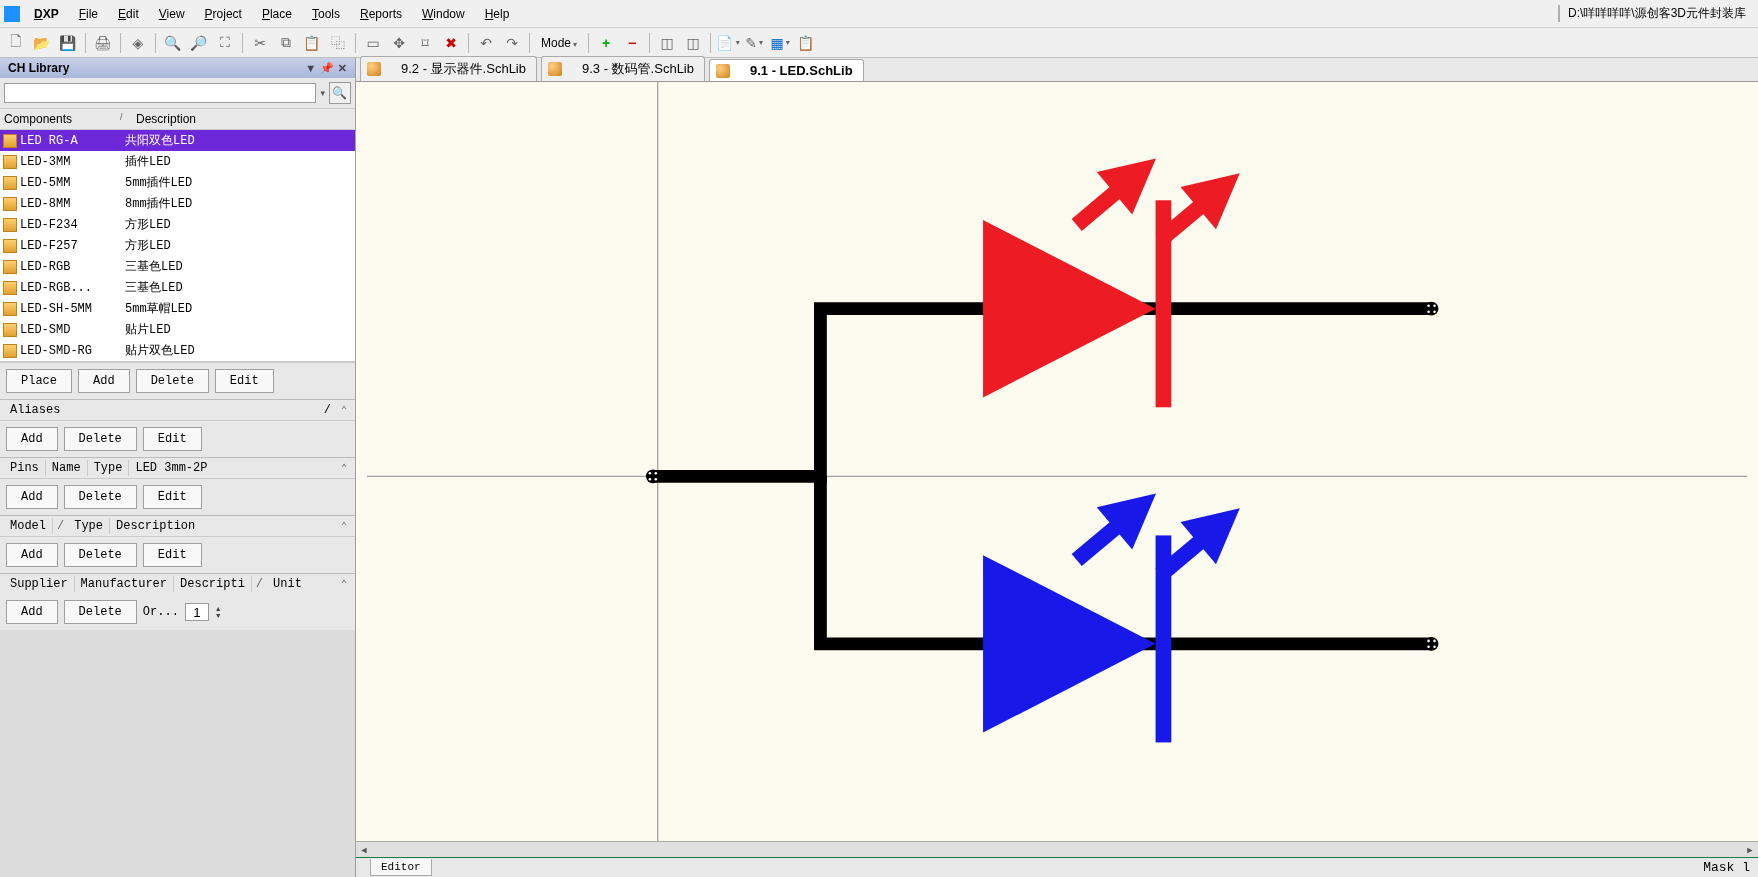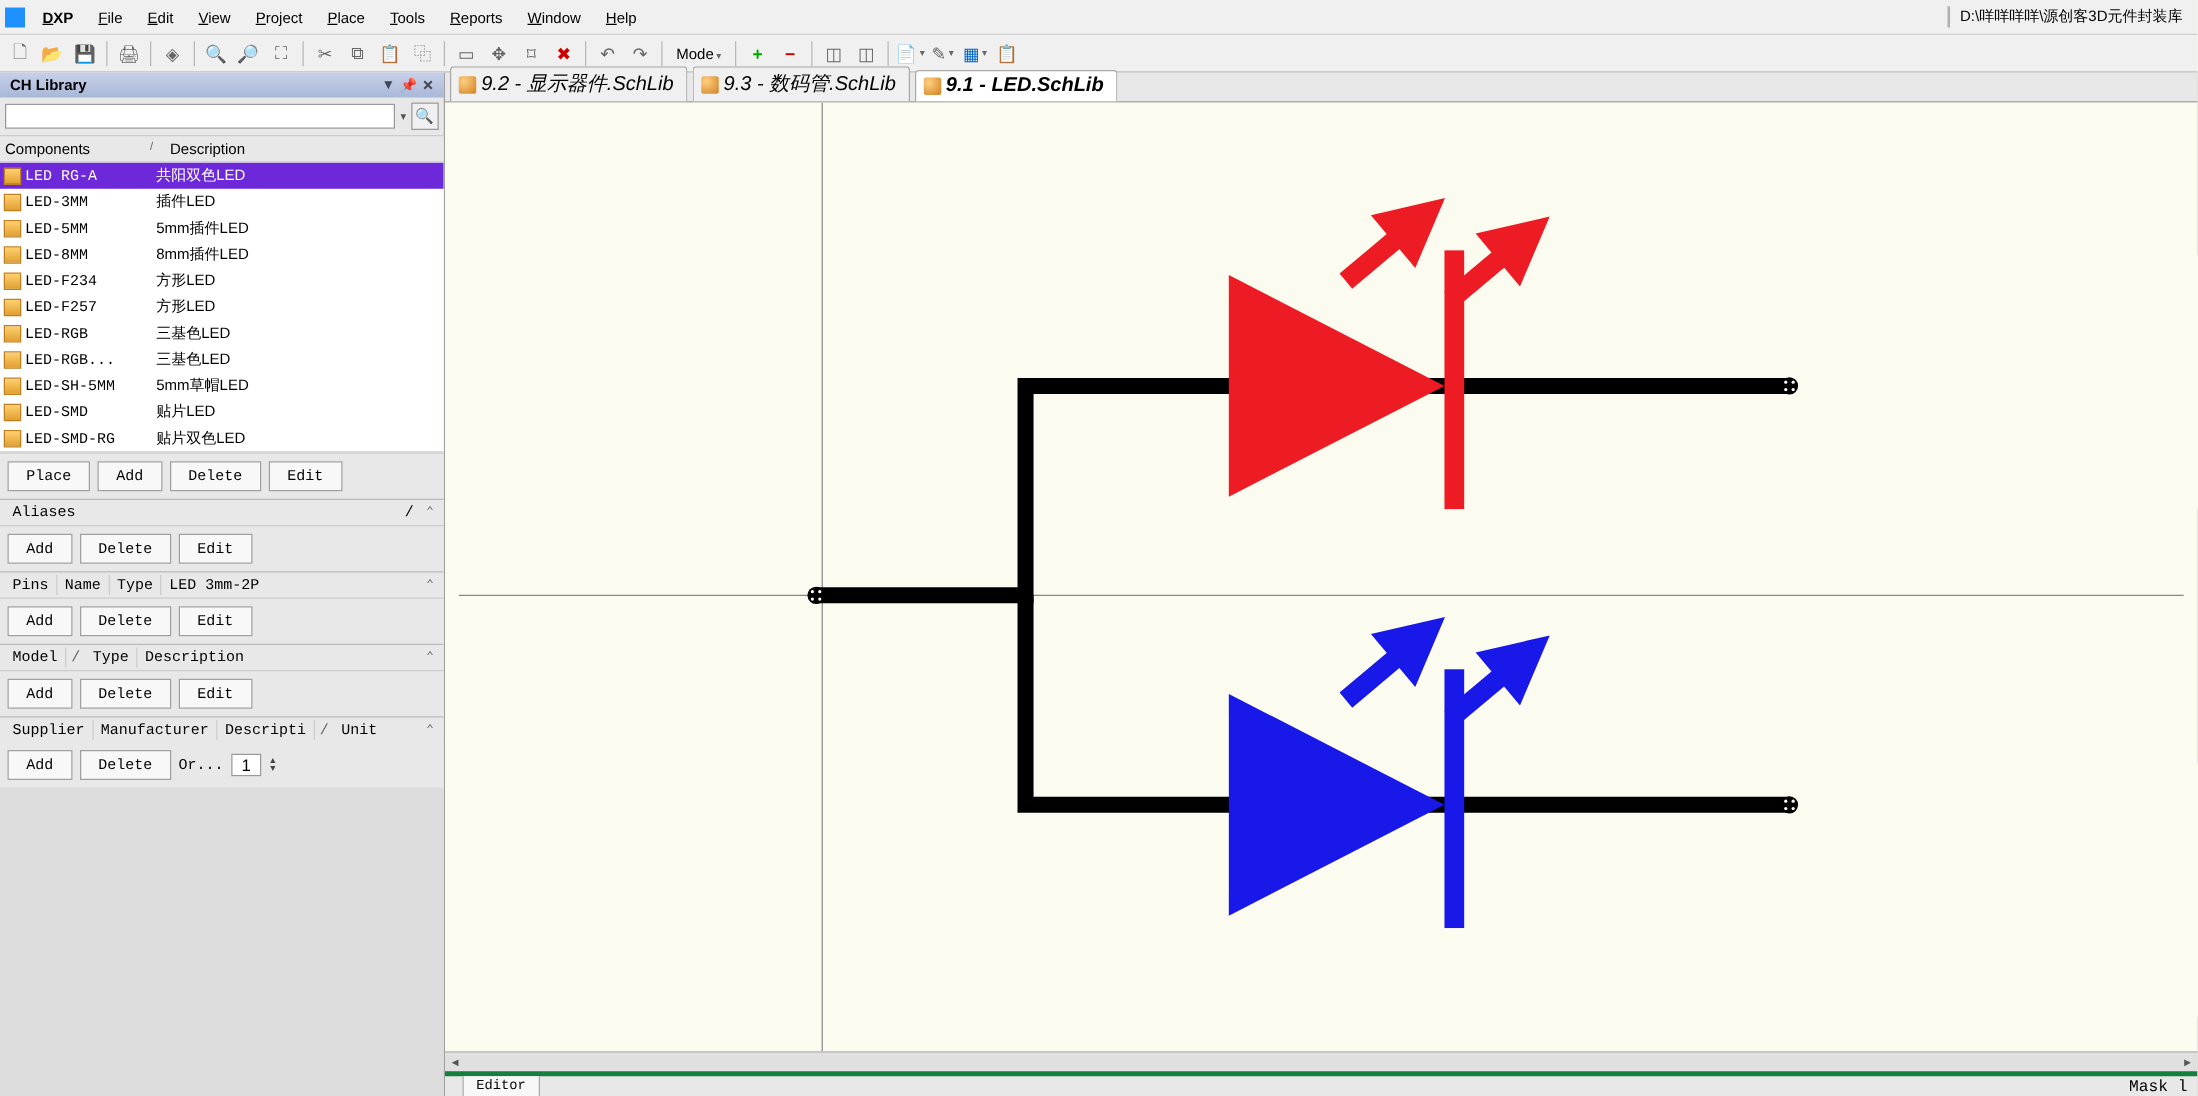--- a/index.html
+++ b/index.html
@@ -34,48 +34,48 @@
 .comp-header { display: flex; background: #e8e8e8; border-top: 1px solid #ccc; border-bottom: 1px solid #ccc; font-size: 12px; padding: 2px 0; }
 .comp-header .col1 { width: 120px; padding: 1px 4px; }
 .comp-header .col-sort { width: 12px; padding: 1px 0; color: #666; font-size: 9px; }
 .comp-header .col2 { flex: 1; padding: 1px 4px; }
 .comp-header .col3 { width: 18px; }
 .comp-list { flex: 0 0 auto; max-height: 260px; overflow-y: scroll; background: #fff; border-bottom: 1px solid #ccc; }
 .comp-row { display: flex; font-size: 12px; padding: 2px 0; cursor: pointer; align-items: center; font-family: "Courier New", monospace; }
 .comp-row.selected { background: #6d28d9; color: #fff; }
 .comp-icon { width: 14px; height: 14px; margin: 0 3px; display: inline-block; background: linear-gradient(#ffd070,#e0a030); border: 1px solid #c08020; }
 .comp-name { width: 105px; }
-.comp-desc { flex: 1; font-family: Liberation Sans, sans-serif; }
+.comp-desc { flex: 1; font-family: Liberation Mono, monospace; }
 
 .btn-row { display: flex; gap: 6px; padding: 6px; background: #e8e8e8; border-top: 1px solid #ccc; }
 .btn { padding: 4px 14px; border: 1px solid #a0a0a0; background: #f8f8f8; cursor: pointer; font-size: 12px; font-family: "Courier New", monospace; }
 
 .section-header { display: flex; background: #e8e8e8; padding: 2px 4px; font-size: 12px; border-top: 1px solid #bbb; align-items: center; font-family: "Courier New", monospace; }
 .section-header .hdr-col { padding: 1px 6px; border-right: 1px solid #ccc; }
 .expand-caret { margin-left: auto; color: #666; cursor: pointer; font-size: 10px; padding: 0 4px; }
 .ordering-row { display:flex; gap:6px; padding:6px; align-items:center; background:#e8e8e8; }
 .ordering-row .small-input { width: 24px; height: 18px; border: 1px solid #999; text-align: center; padding: 0 2px; }
 .spinner { display:flex; flex-direction:column; font-size:7px; line-height:7px; color:#444; cursor:pointer; }
 
 .bottom-pad { background: #dcdcdc; flex: 1; }
 
 
 .canvas-area { flex:1; display:flex; flex-direction:column; background: #a8a8a8; position: relative; }
 .doc-tabs { height: 24px; display:flex; align-items:flex-end; padding: 2px 4px 0; gap: 4px; background: #e8e8e8; border-bottom: 1px solid #999; }
-.doc-tab { padding: 3px 10px 3px 6px; background: #f0f0f0; border: 1px solid #aaa; border-bottom: none; border-radius: 3px 3px 0 0; display:flex; align-items:center; gap:4px; font-size: 16px; cursor: pointer; font-style: italic; }
+.doc-tab { padding: 3px 10px 3px 6px; background: #f0f0f0; border: 1px solid #aaa; border-bottom: none; border-radius: 3px 3px 0 0; display:flex; align-items:center; gap:20px; font-size: 13px; cursor: pointer; }
 .doc-tab.active { background: #fff; font-weight: bold; }
 .doc-tab-icon { width: 14px; height: 14px; display:inline-block; background: radial-gradient(circle at 30% 30%, #ffd080, #d08020); border-radius: 2px; }
 
 .canvas-wrap { flex:1; position:relative; background:#fcfbef; overflow: hidden; }
 .canvas-wrap svg { width: 100%; height: 100%; }
 
 .canvas-scroll-h { height: 16px; background: #e0e0e0; border-top: 1px solid #aaa; display:flex; align-items:center; }
 .scroll-arrow { width:16px; height:16px; display:flex; align-items:center; justify-content:center; font-size:9px; color:#555; cursor:pointer; }
 
-.editor-tabs { height: 20px; background: #e8e8e8; display:flex; align-items:center; padding: 0 0 0 14px; border-top:4px solid #15803d;gap:24px; }
+.editor-tabs { height: 20px; background: #e8e8e8; display:flex; align-items:center; padding: 0 0 0 14px; border-top:1px solid #15803d;gap:24px; }
 .editor-tab { padding: 2px 10px; border: 1px solid #aaa; border-top:none; background: #f8f8f8; font-size: 11px; font-family: "Courier New", monospace; }
 .status-right { margin-left: auto; padding: 0 8px; font-size: 13px; font-family: "Courier New", monospace; }
 
 ::-webkit-scrollbar { width: 16px; }
 ::-webkit-scrollbar-track { background:#e8e8e8; }
 ::-webkit-scrollbar-thumb { background:#c4c4c4; border:1px solid #999; }
 </style>
 </head>
 <body>
 

